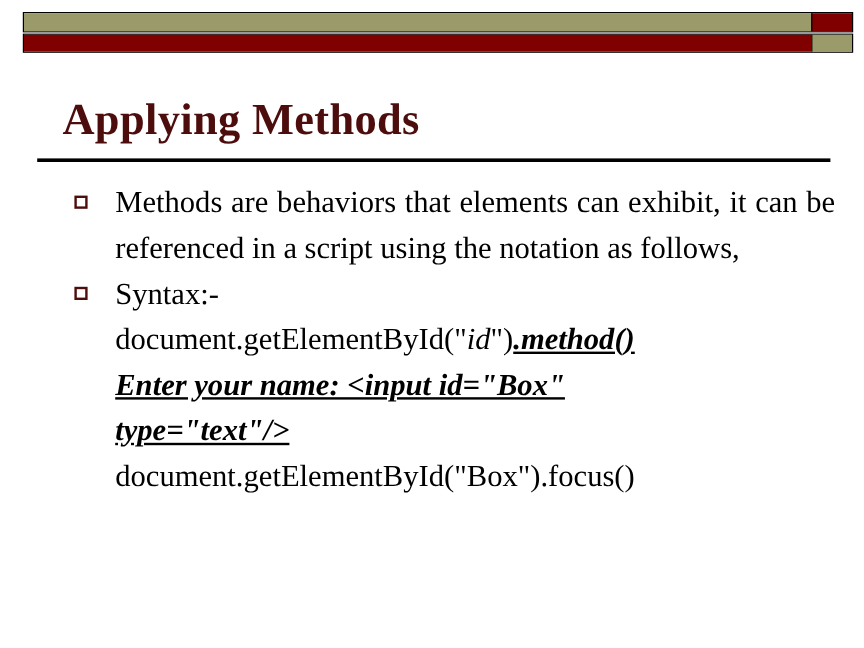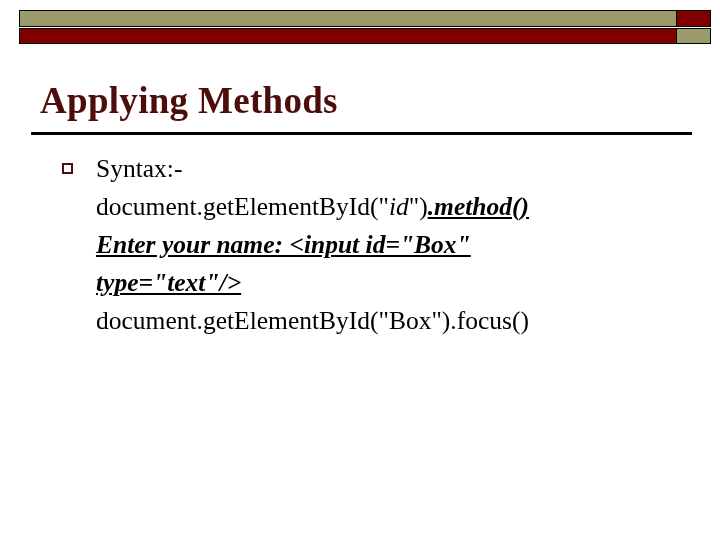--- a/index.html
+++ b/index.html
@@ -38,21 +38,21 @@
 
   .bar-seg-long  { flex: 0 0 656px; height: 100%; }
   .bar-seg-short { flex: 1 1 auto; height: 100%; border-left: 1.6px solid #000000; }
 
   .seg-olive { background: #9a9a6b; }
   .seg-red   { background: #800000; }
 
   
   #slide-title {
     position: absolute;
-    left: 40px;
+    left: 52px;
     top: 56px;
     width: 640px;
     color: #4d0d0d;
     font-size: 37px;
     font-weight: bold;
     letter-spacing: 0.3px;
     line-height: 1.1;
     white-space: nowrap;
   }
 
@@ -117,20 +117,24 @@
     <div class="bar-seg-short seg-olive"></div>
   </div>
 </div>
 
 <h1 id="slide-title">Applying Methods</h1>
 
 <div id="title-divider"></div>
 
 <div id="slide-body">
 
+  <div class="bullet-item">
+    <span class="bullet-marker"></span>
+    <div class="para-justify">Methods are behaviors that elements can exhibit, it can be referenced in a script using the notation as follows,</div>
+  </div>
 
   <div class="bullet-item">
     <span class="bullet-marker"></span>
     <div>Syntax:-</div>
 
     <div class="line">
       <span>document.getElementById("</span><span class="it">id</span><span>")</span><span class="bi">.method()</span>
     </div>
 
     <div class="line">

